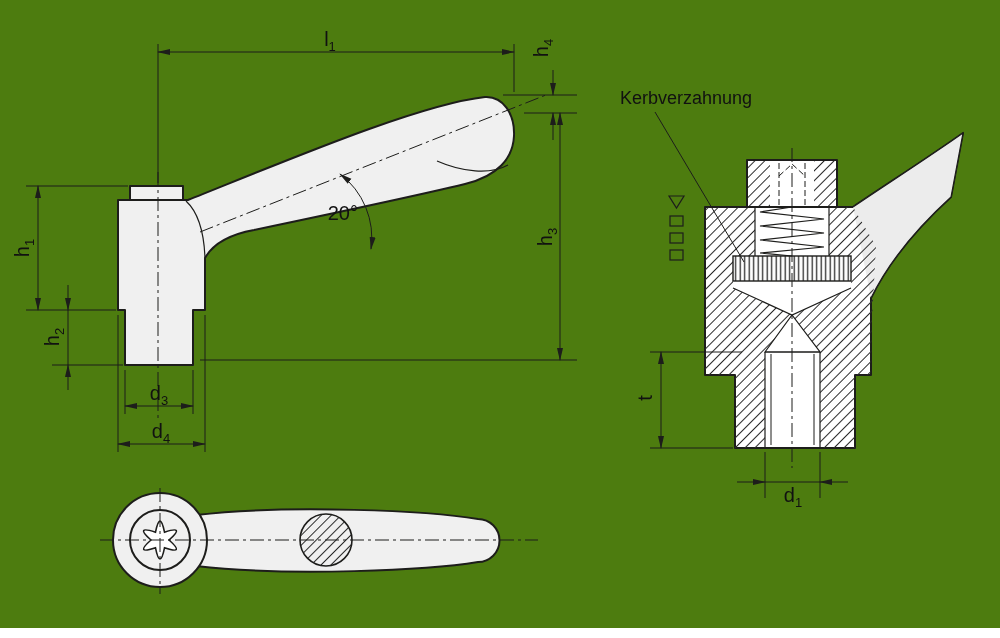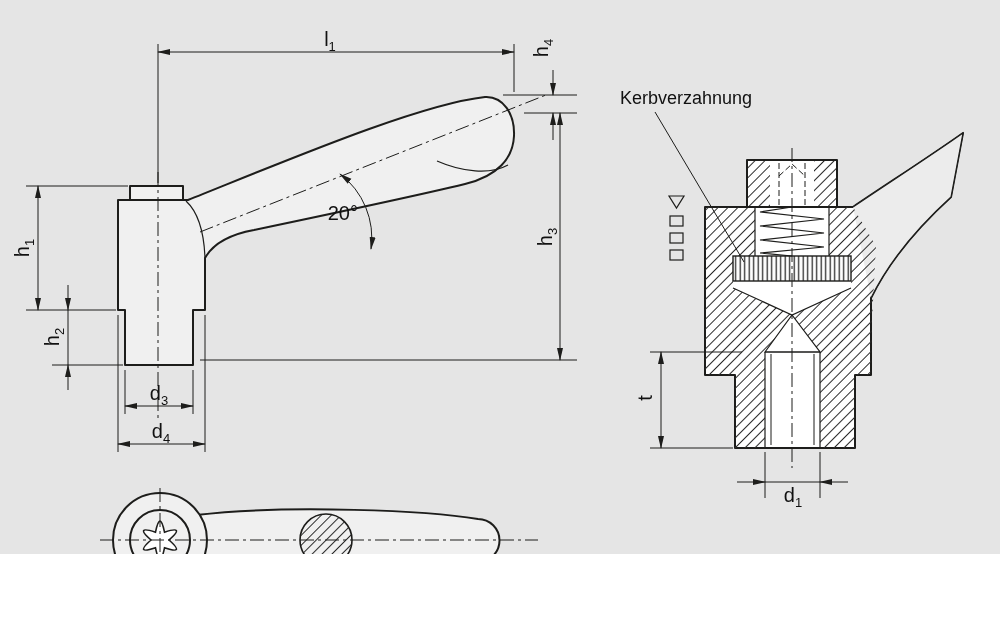--- a/index.html
+++ b/index.html
@@ -1,16 +1,16 @@
 <!DOCTYPE html>
 <html><head>
 <meta charset="utf-8">
 <style>
   html,body{margin:0;padding:0;background:#ffffff;}
-  .stage{position:relative;width:1000px;height:554px;background:#e5e5e5;overflow:hidden;
+  .stage{position:relative;width:1000px;height:628px;background:#4d7c0f;overflow:hidden;
          font-family:"Liberation Sans", sans-serif;}
   svg{position:absolute;left:0;top:0;}
   
   .outline{stroke:#1d1d1b;stroke-width:2;fill:#f0f0f0;stroke-linejoin:round;}
   .outline-w{stroke:#1d1d1b;stroke-width:2;fill:#ffffff;stroke-linejoin:round;}
   .inner{stroke:#1d1d1b;stroke-width:1.2;fill:none;}
   .dimln{stroke:#1d1d1b;stroke-width:1;fill:none;}
   .ext{stroke:#1d1d1b;stroke-width:1;fill:none;}
   .cl{stroke:#1d1d1b;stroke-width:1;fill:none;stroke-dasharray:14 4 3 4;}
   .hid{stroke:#1d1d1b;stroke-width:1;fill:none;stroke-dasharray:6 3;}

